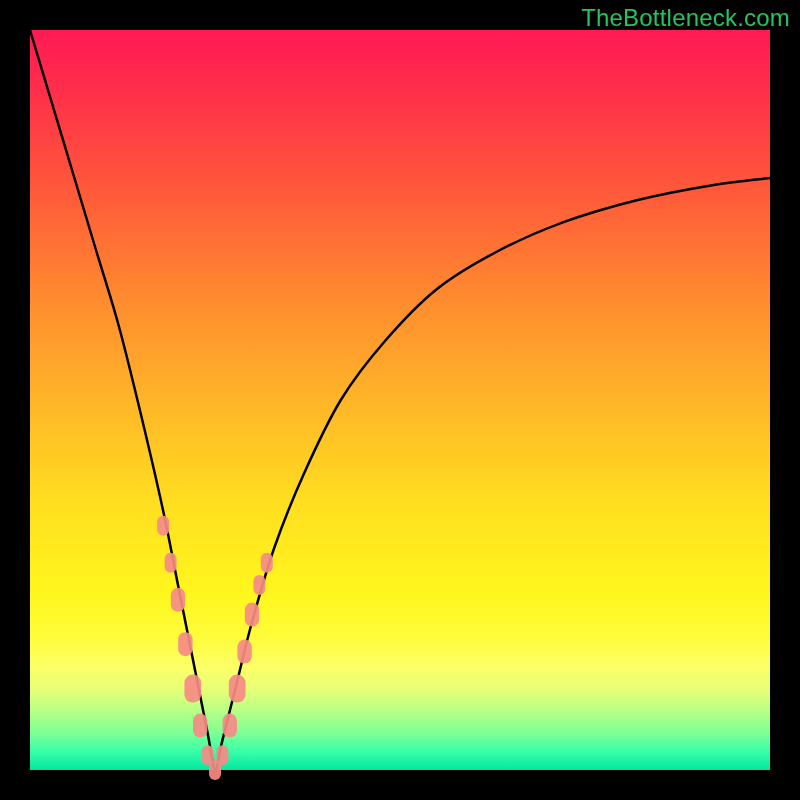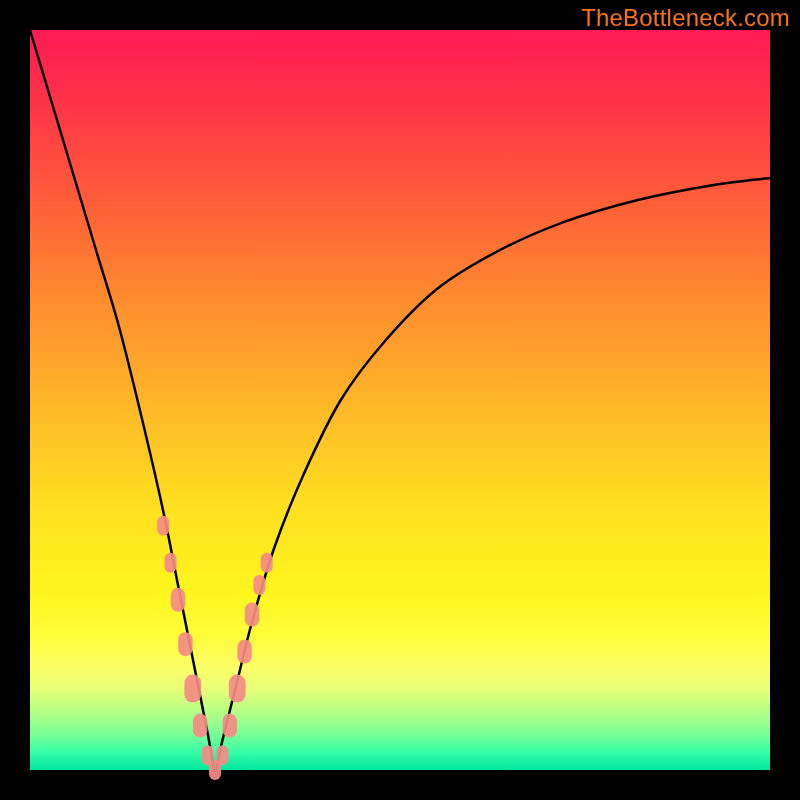--- a/index.html
+++ b/index.html
@@ -41,21 +41,21 @@
       #b8ff86 92%,
       #7dff95 95%,
       #3affa8 97.5%,
       #00e7a0 100%
     );
   }
   .watermark {
     position: absolute;
     top: 4px;
     right: 10px;
-    color: #f97316;
+    color: #22c55e;
     font-size: 24px;
     font-weight: 500;
     letter-spacing: 0.2px;
     user-select: none;
   }
   svg.curve {
     position: absolute;
     left: 0;
     top: 0;
     width: 740px;

